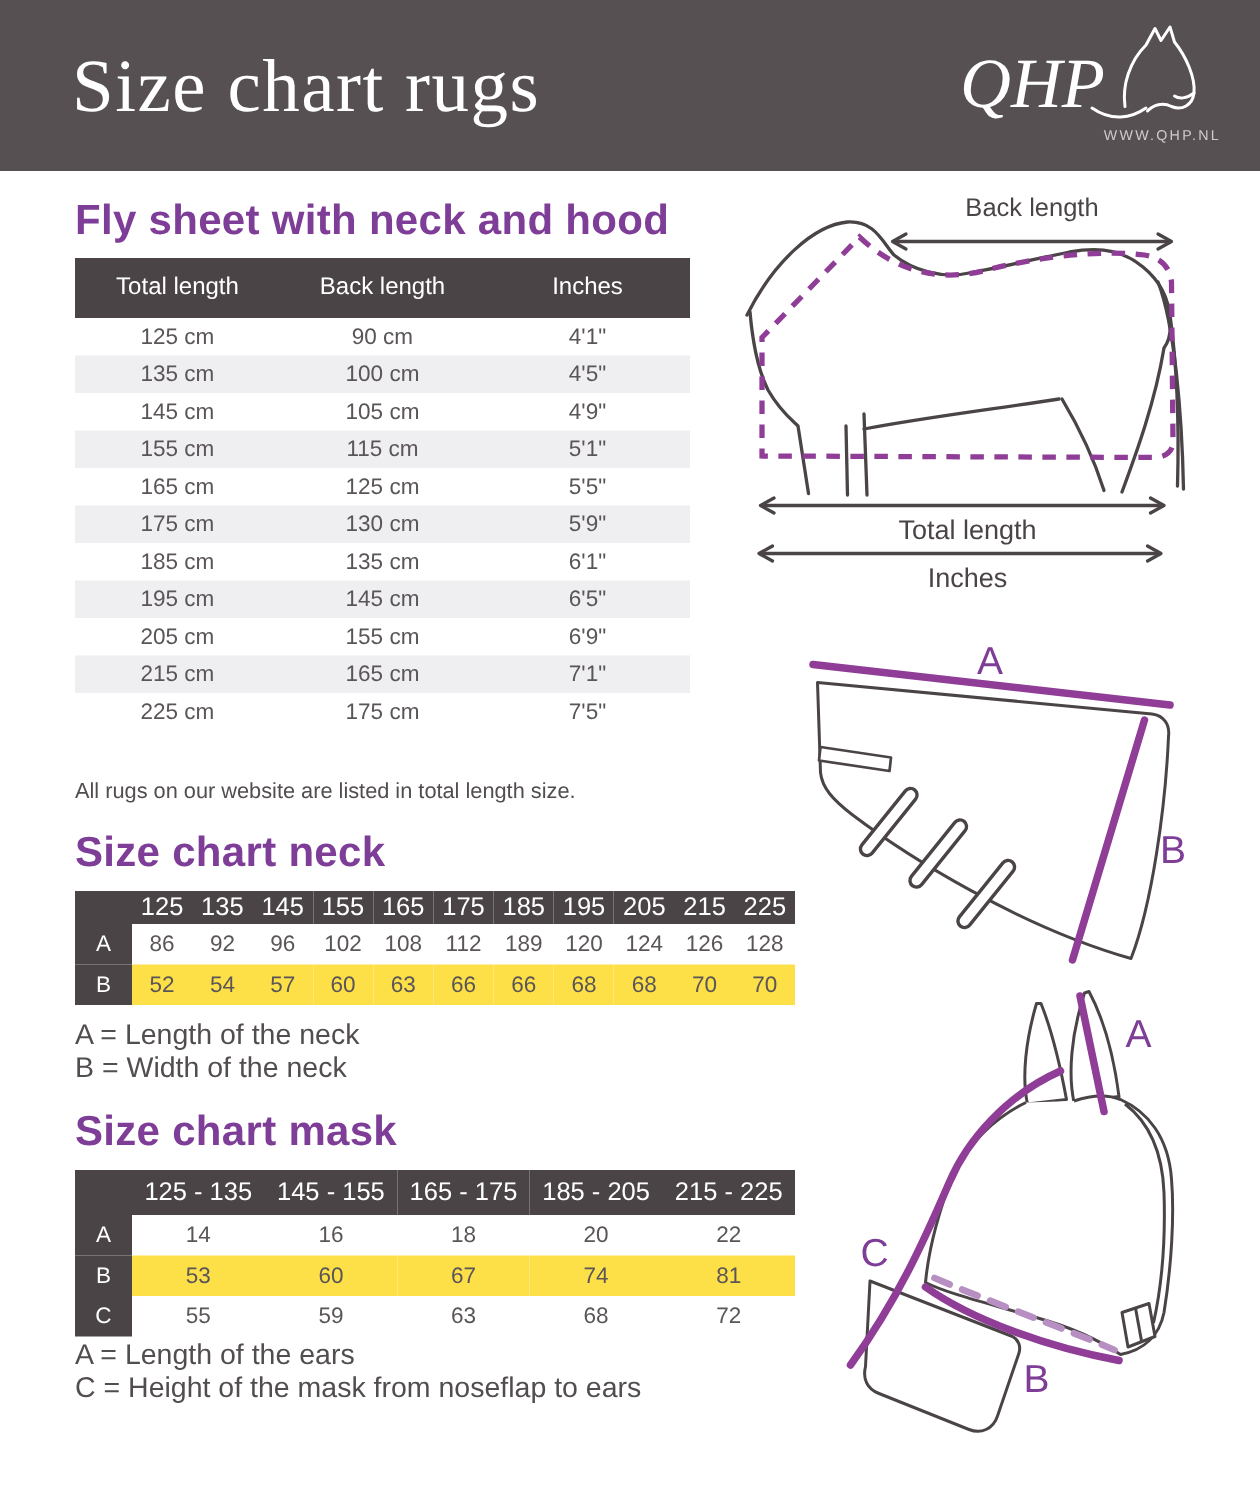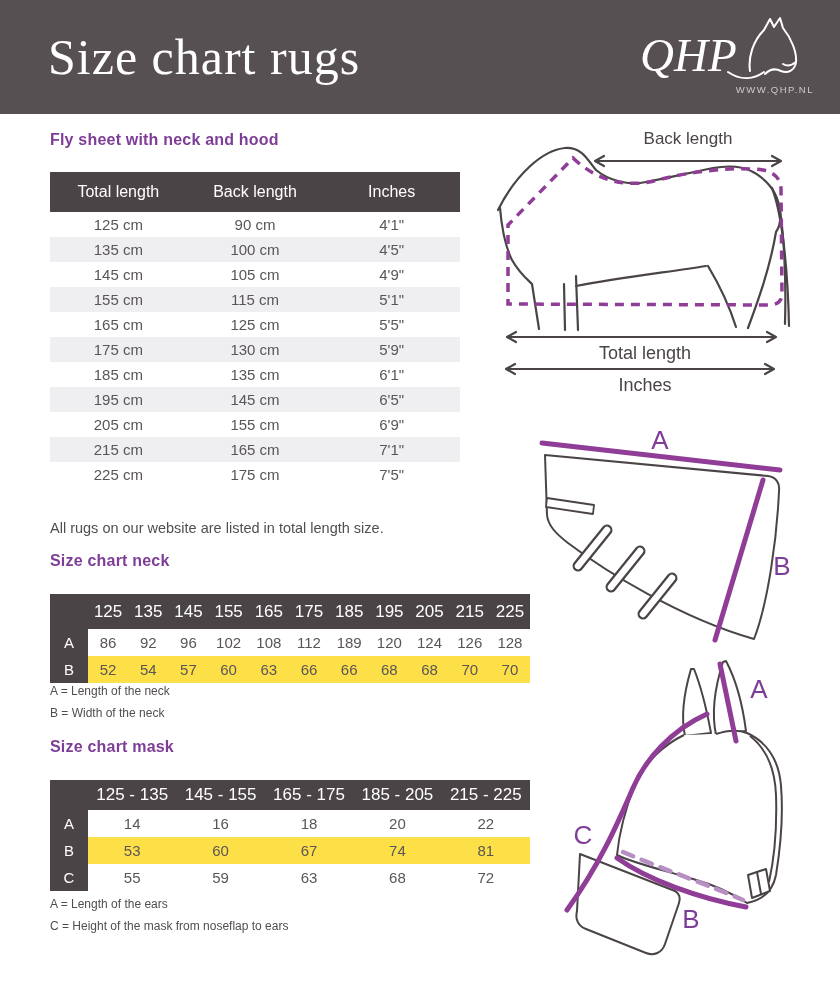--- a/index.html
+++ b/index.html
@@ -9,39 +9,39 @@
     font-family:"Liberation Sans", sans-serif; color:#5a5558; overflow:hidden;
   }
   
   .hdr { position:absolute; left:0; top:0; width:840px; height:114px; background:#575052; }
   .hdr h1 {
     position:absolute; left:48px; top:28px; color:#ffffff;
     font-family:"Liberation Serif", serif; font-weight:400; font-size:50px; letter-spacing:1px;
   }
   .logo { position:absolute; right:22px; top:15px; width:180px; height:86px; }
   
-  .sec-title { position:absolute; left:50px; color:#7e3d97; font-size:16px; font-weight:700; letter-spacing:.2px; }
+  .sec-title { position:absolute; left:50px; color:#7e3d97; font-size:28px; font-weight:700; letter-spacing:.2px; }
   
   .t1 { position:absolute; left:50px; top:172px; width:410px; font-size:15px; }
   .t1h { display:grid; grid-template-columns:repeat(3,1fr); background:#4a4447; color:#fff; height:40px; align-items:center; text-align:center; font-size:16px; }
   .t1r { display:grid; grid-template-columns:repeat(3,1fr); height:25px; align-items:center; text-align:center; background:#fff; }
   .t1r.alt { background:#efeef0; }
   .note { position:absolute; left:50px; top:520px; font-size:14.5px; color:#524d50; }
   
   .grid-tbl { position:absolute; left:50px; width:480px; font-size:15px; }
   .g-neck { display:grid; grid-template-columns:38px repeat(11,1fr); }
   .g-mask { display:grid; grid-template-columns:38px repeat(5,1fr); }
-  .gh { height:35px; }
+  .gh { height:22px; }
   .gr { height:27px; }
   .dk { background:#4a4447; color:#fff; display:flex; align-items:center; justify-content:center; }
   .hc { font-size:17px; }
   .lb { font-size:15px; }
   .v  { background:#fff; display:flex; align-items:center; justify-content:center; }
   .va { background:#fde047; display:flex; align-items:center; justify-content:center;text-align:center; }
-  .legend { position:absolute; left:50px; font-size:12px; color:#524d50; line-height:22px; }
+  .legend { position:absolute; left:50px; font-size:19px; color:#524d50; line-height:22px; }
   
   .dia { position:absolute; }
   svg text { font-family:"Liberation Sans", sans-serif; }
   .glbl { fill:#4a4447; font-size:17px; }
   .plbl { fill:#7e3d97; font-size:26px; font-weight:500; }
   .gray { stroke:#4a4447; fill:none; stroke-width:2.2; stroke-linecap:round; stroke-linejoin:round; }
   .grayf { stroke:#4a4447; fill:#ffffff; stroke-width:2.2; stroke-linejoin:round; }
   .pur { stroke:#8f3d96; fill:none; stroke-width:5; stroke-linecap:round; }
   .purdash { stroke:#8f3d96; fill:none; stroke-width:3.5; stroke-dasharray:9 7; stroke-linejoin:miter; }
   .purlight { stroke:#b78fc2; fill:none; stroke-width:4.5; stroke-dasharray:11 9; stroke-linecap:round; }

